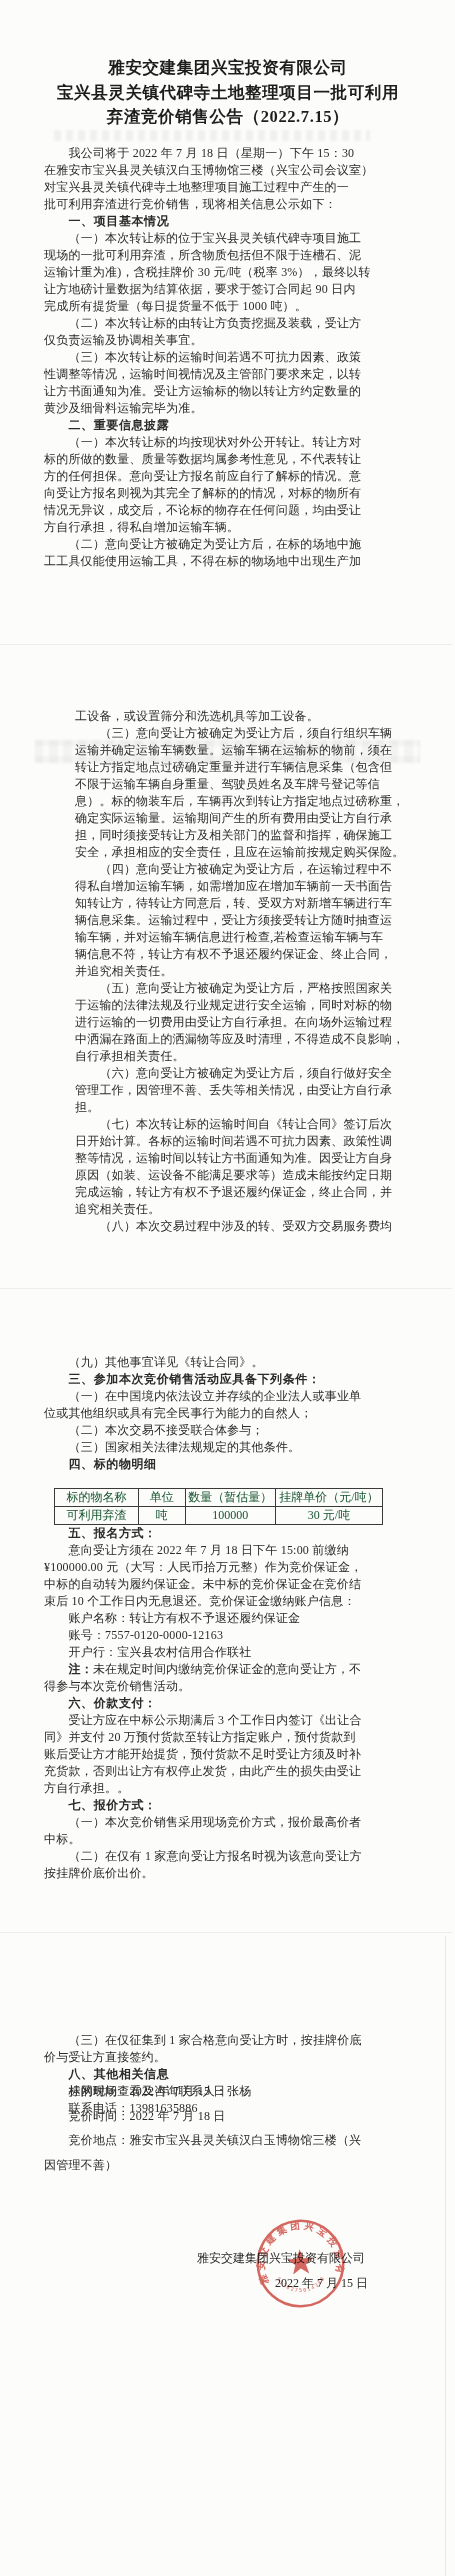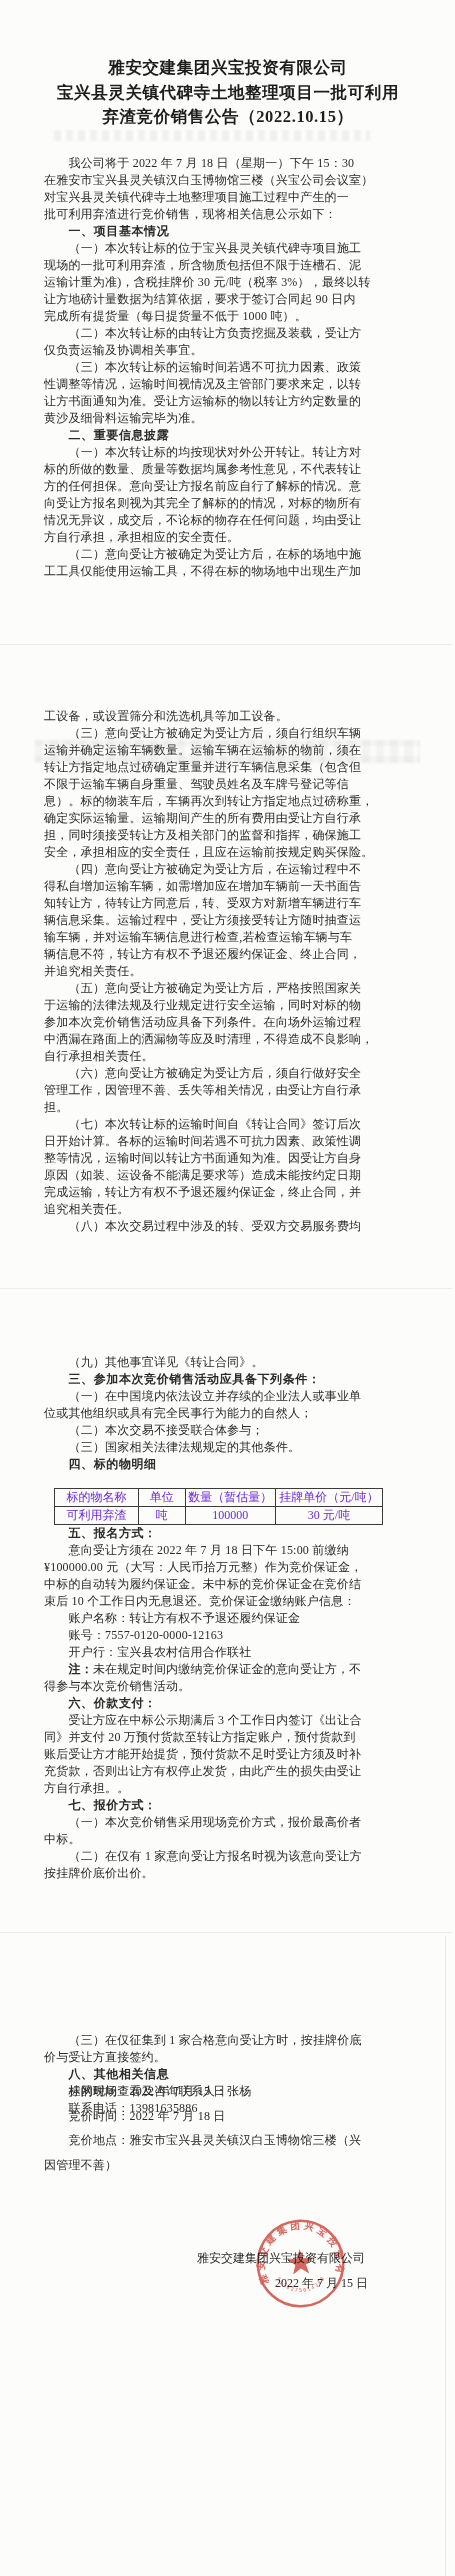--- a/index.html
+++ b/index.html
@@ -27,21 +27,21 @@
   .line b{font-weight:700;font-family:"Liberation Sans","DejaVu Sans",sans-serif;}
   
   .title-block{position:absolute;top:56px;left:0;width:456px;text-align:center;}
   .title-line{
     font-size:16.5px;line-height:24.5px;height:24.5px;font-weight:700;
     letter-spacing:0.6px;color:#1d1d1b;
   }
   
   #subject-table{
     position:absolute;border-collapse:collapse;table-layout:fixed;
-    font-size:12px;color:#6d28d9;
+    font-size:12px;color:#14532d;
   }
   #subject-table th,#subject-table td{
     border:1.1px solid #3a3a38;text-align:center;vertical-align:middle;
     font-weight:400;height:17px;padding:0 1.1px;white-space:nowrap;overflow:hidden;
   }
   
   .sig-line{position:absolute;font-size:12px;line-height:17px;white-space:nowrap;}
   #sig-company{top:2250px;left:0;width:365px;text-align:right;}
   #sig-date{top:2275px;left:0;width:329px;text-align:right;padding-left:39px;}
   
@@ -74,21 +74,21 @@
   .scan-edge{position:absolute;left:445px;top:1936px;width:0.6px;height:640px;background:#e9e7e2;}
 </style>
 </head>
 <body>
 
 <div id="doc">
 
   <div class="title-block">
     <div class="title-line">雅安交建集团兴宝投资有限公司</div>
     <div class="title-line">宝兴县灵关镇代碑寺土地整理项目一批可利用</div>
-    <div class="title-line">弃渣竞价销售公告（2022.10.15）</div>
+    <div class="title-line">弃渣竞价销售公告（2022.7.15）</div>
   </div>
 
   <div class="bleed" id="bleed-1"></div>
   <div class="bleed" id="bleed-2"></div>
 
   <div class="pagebreak" style="top:644px"></div>
   <div class="pagebreak" style="top:1288px"></div>
   <div class="pagebreak" style="top:1932px"></div>
   <div class="scan-edge"></div>
 
@@ -124,21 +124,21 @@
     <defs>
       <path id="ringPath" d="M 22,110 A 64,64 0 1 1 138,110" fill="none"></path>
       <path id="serialPath" d="M 36,104 A 50,50 0 0 0 124,104" fill="none"></path>
     </defs>
     <circle cx="80" cy="80" r="75" fill="none" stroke="currentColor" stroke-width="4.5"></circle>
     <polygon points="80,55 85.8,71 102.8,71.6 89.4,82.1 94.1,98.4 80,88.9 65.9,98.4 70.6,82.1 57.2,71.6 74.2,71" fill="currentColor"></polygon>
     <text class="ring"><textPath href="#ringPath">雅安交建集团兴宝投资有限公司</textPath></text>
     <text class="serial"><textPath href="#serialPath">5118275014388</textPath></text>
   </svg>
 
-<div class="lines" style="top: 155px;">
+<div class="lines" style="top: 145px;">
       <div class="line ind">我公司将于 2022 年 7 月 18 日（星期一）下午 15：30</div>
       <div class="line">在雅安市宝兴县灵关镇汉白玉博物馆三楼（兴宝公司会议室）</div>
       <div class="line">对宝兴县灵关镇代碑寺土地整理项目施工过程中产生的一</div>
       <div class="line">批可利用弃渣进行竞价销售，现将相关信息公示如下：</div>
       <div class="line ind bold">一、项目基本情况</div>
       <div class="line ind">（一）本次转让标的位于宝兴县灵关镇代碑寺项目施工</div>
       <div class="line">现场的一批可利用弃渣，所含物质包括但不限于连槽石、泥</div>
       <div class="line">运输计重为准)，含税挂牌价 30 元/吨（税率 3%），最终以转</div>
       <div class="line">让方地磅计量数据为结算依据，要求于签订合同起 90 日内</div>
       <div class="line">完成所有提货量（每日提货量不低于 1000 吨）。</div>
@@ -147,44 +147,44 @@
       <div class="line ind">（三）本次转让标的运输时间若遇不可抗力因素、政策</div>
       <div class="line">性调整等情况，运输时间视情况及主管部门要求来定，以转</div>
       <div class="line">让方书面通知为准。受让方运输标的物以转让方约定数量的</div>
       <div class="line">黄沙及细骨料运输完毕为准。</div>
       <div class="line ind bold">二、重要信息披露</div>
       <div class="line ind">（一）本次转让标的均按现状对外公开转让。转让方对</div>
       <div class="line">标的所做的数量、质量等数据均属参考性意见，不代表转让</div>
       <div class="line">方的任何担保。意向受让方报名前应自行了解标的情况。意</div>
       <div class="line">向受让方报名则视为其完全了解标的的情况，对标的物所有</div>
       <div class="line">情况无异议，成交后，不论标的物存在任何问题，均由受让</div>
-      <div class="line">方自行承担，承担相应的安全责任。</div>
+      <div class="line">方自行承担，得私自增加运输车辆。</div>
       <div class="line ind">（二）意向受让方被确定为受让方后，在标的场地中施</div>
       <div class="line">工工具仅能使用运输工具，不得在标的物场地中出现生产加</div>
     </div>
-    <div class="lines" style="top: 708px;">
+    <div class="lines" style="top: 708px; margin-left: 31px;">
       <div class="line">工设备，或设置筛分和洗选机具等加工设备。</div>
       <div class="line ind">（三）意向受让方被确定为受让方后，须自行组织车辆</div>
       <div class="line">运输并确定运输车辆数量。运输车辆在运输标的物前，须在</div>
       <div class="line">转让方指定地点过磅确定重量并进行车辆信息采集（包含但</div>
       <div class="line">不限于运输车辆自身重量、驾驶员姓名及车牌号登记等信</div>
       <div class="line">息）。标的物装车后，车辆再次到转让方指定地点过磅称重，</div>
       <div class="line">确定实际运输量。运输期间产生的所有费用由受让方自行承</div>
       <div class="line">担，同时须接受转让方及相关部门的监督和指挥，确保施工</div>
       <div class="line">安全，承担相应的安全责任，且应在运输前按规定购买保险。</div>
       <div class="line ind">（四）意向受让方被确定为受让方后，在运输过程中不</div>
       <div class="line">得私自增加运输车辆，如需增加应在增加车辆前一天书面告</div>
       <div class="line">知转让方，待转让方同意后，转、受双方对新增车辆进行车</div>
       <div class="line">辆信息采集。运输过程中，受让方须接受转让方随时抽查运</div>
       <div class="line">输车辆，并对运输车辆信息进行检查,若检查运输车辆与车</div>
       <div class="line">辆信息不符，转让方有权不予退还履约保证金、终止合同，</div>
       <div class="line">并追究相关责任。</div>
       <div class="line ind">（五）意向受让方被确定为受让方后，严格按照国家关</div>
       <div class="line">于运输的法律法规及行业规定进行安全运输，同时对标的物</div>
-      <div class="line">参加本次竞价销售活动应具备下列条件。在向场外运输过程</div>
+      <div class="line">进行运输的一切费用由受让方自行承担。在向场外运输过程</div>
       <div class="line">中洒漏在路面上的洒漏物等应及时清理，不得造成不良影响，</div>
       <div class="line">自行承担相关责任。</div>
       <div class="line ind">（六）意向受让方被确定为受让方后，须自行做好安全</div>
       <div class="line">管理工作，因管理不善、丢失等相关情况，由受让方自行承</div>
       <div class="line">担。</div>
       <div class="line ind">（七）本次转让标的运输时间自《转让合同》签订后次</div>
       <div class="line">日开始计算。各标的运输时间若遇不可抗力因素、政策性调</div>
       <div class="line">整等情况，运输时间以转让方书面通知为准。因受让方自身</div>
       <div class="line">原因（如装、运设备不能满足要求等）造成未能按约定日期</div>
       <div class="line">完成运输，转让方有权不予退还履约保证金，终止合同，并</div>

